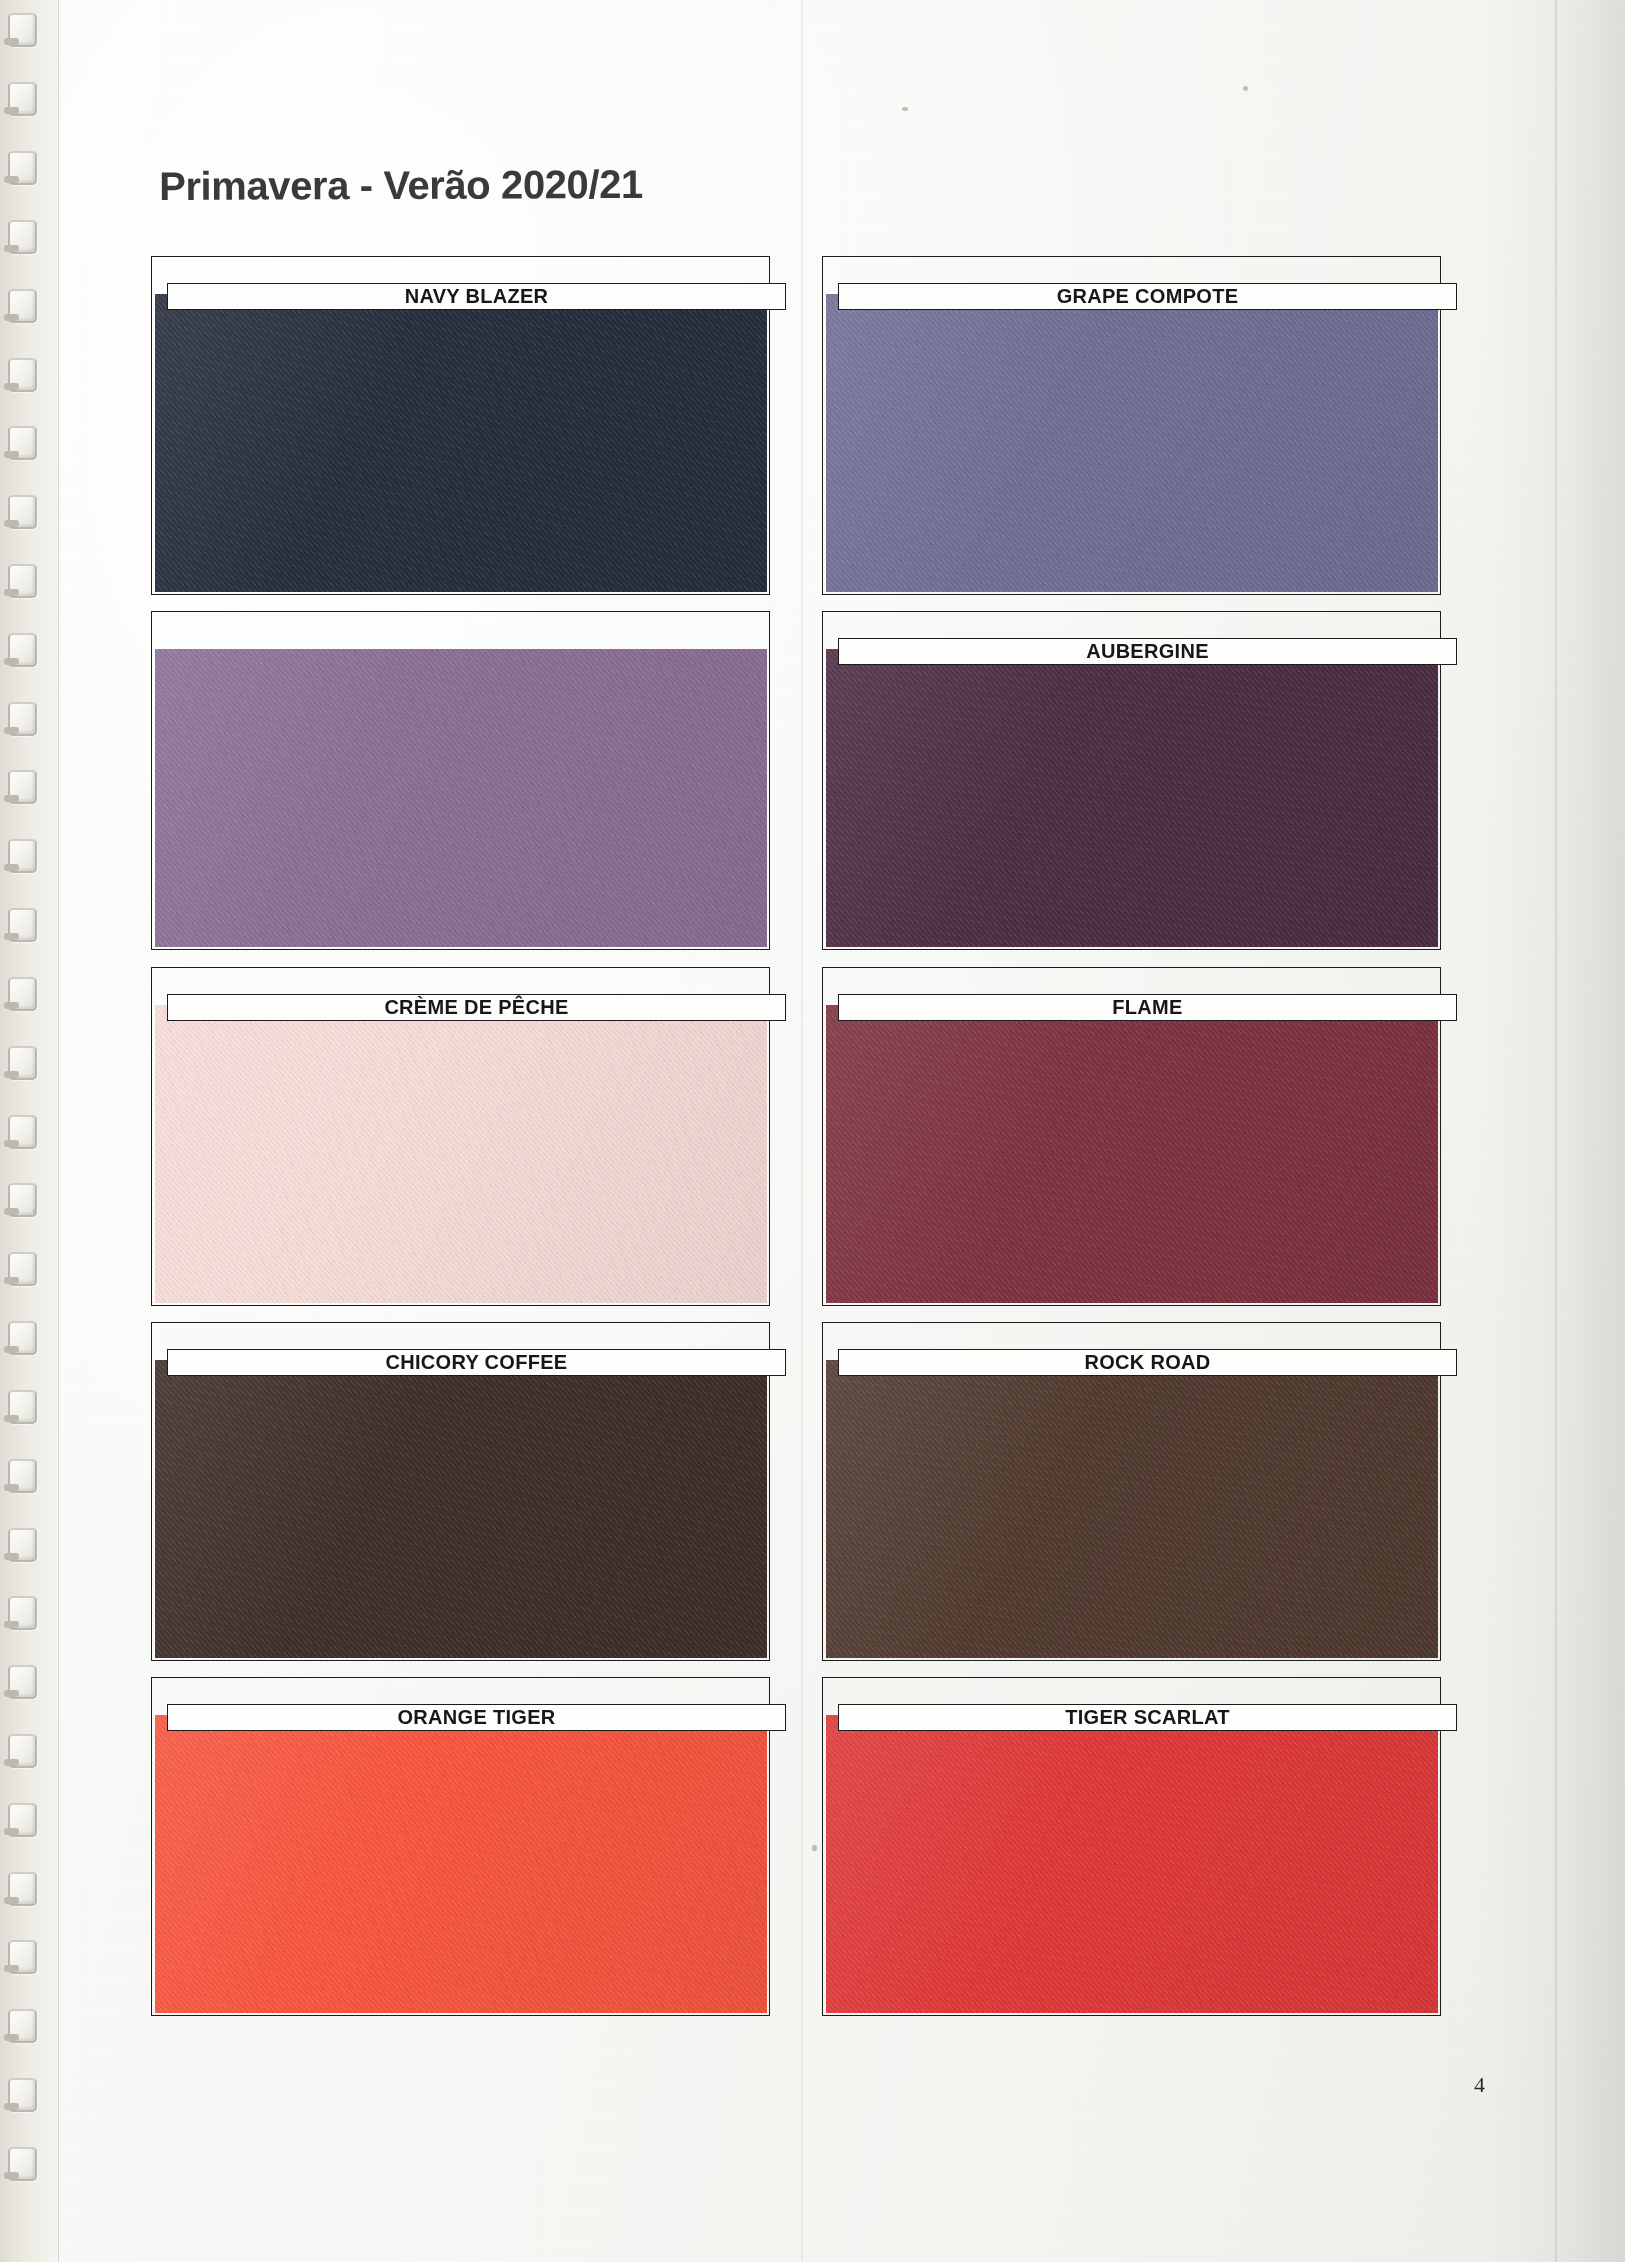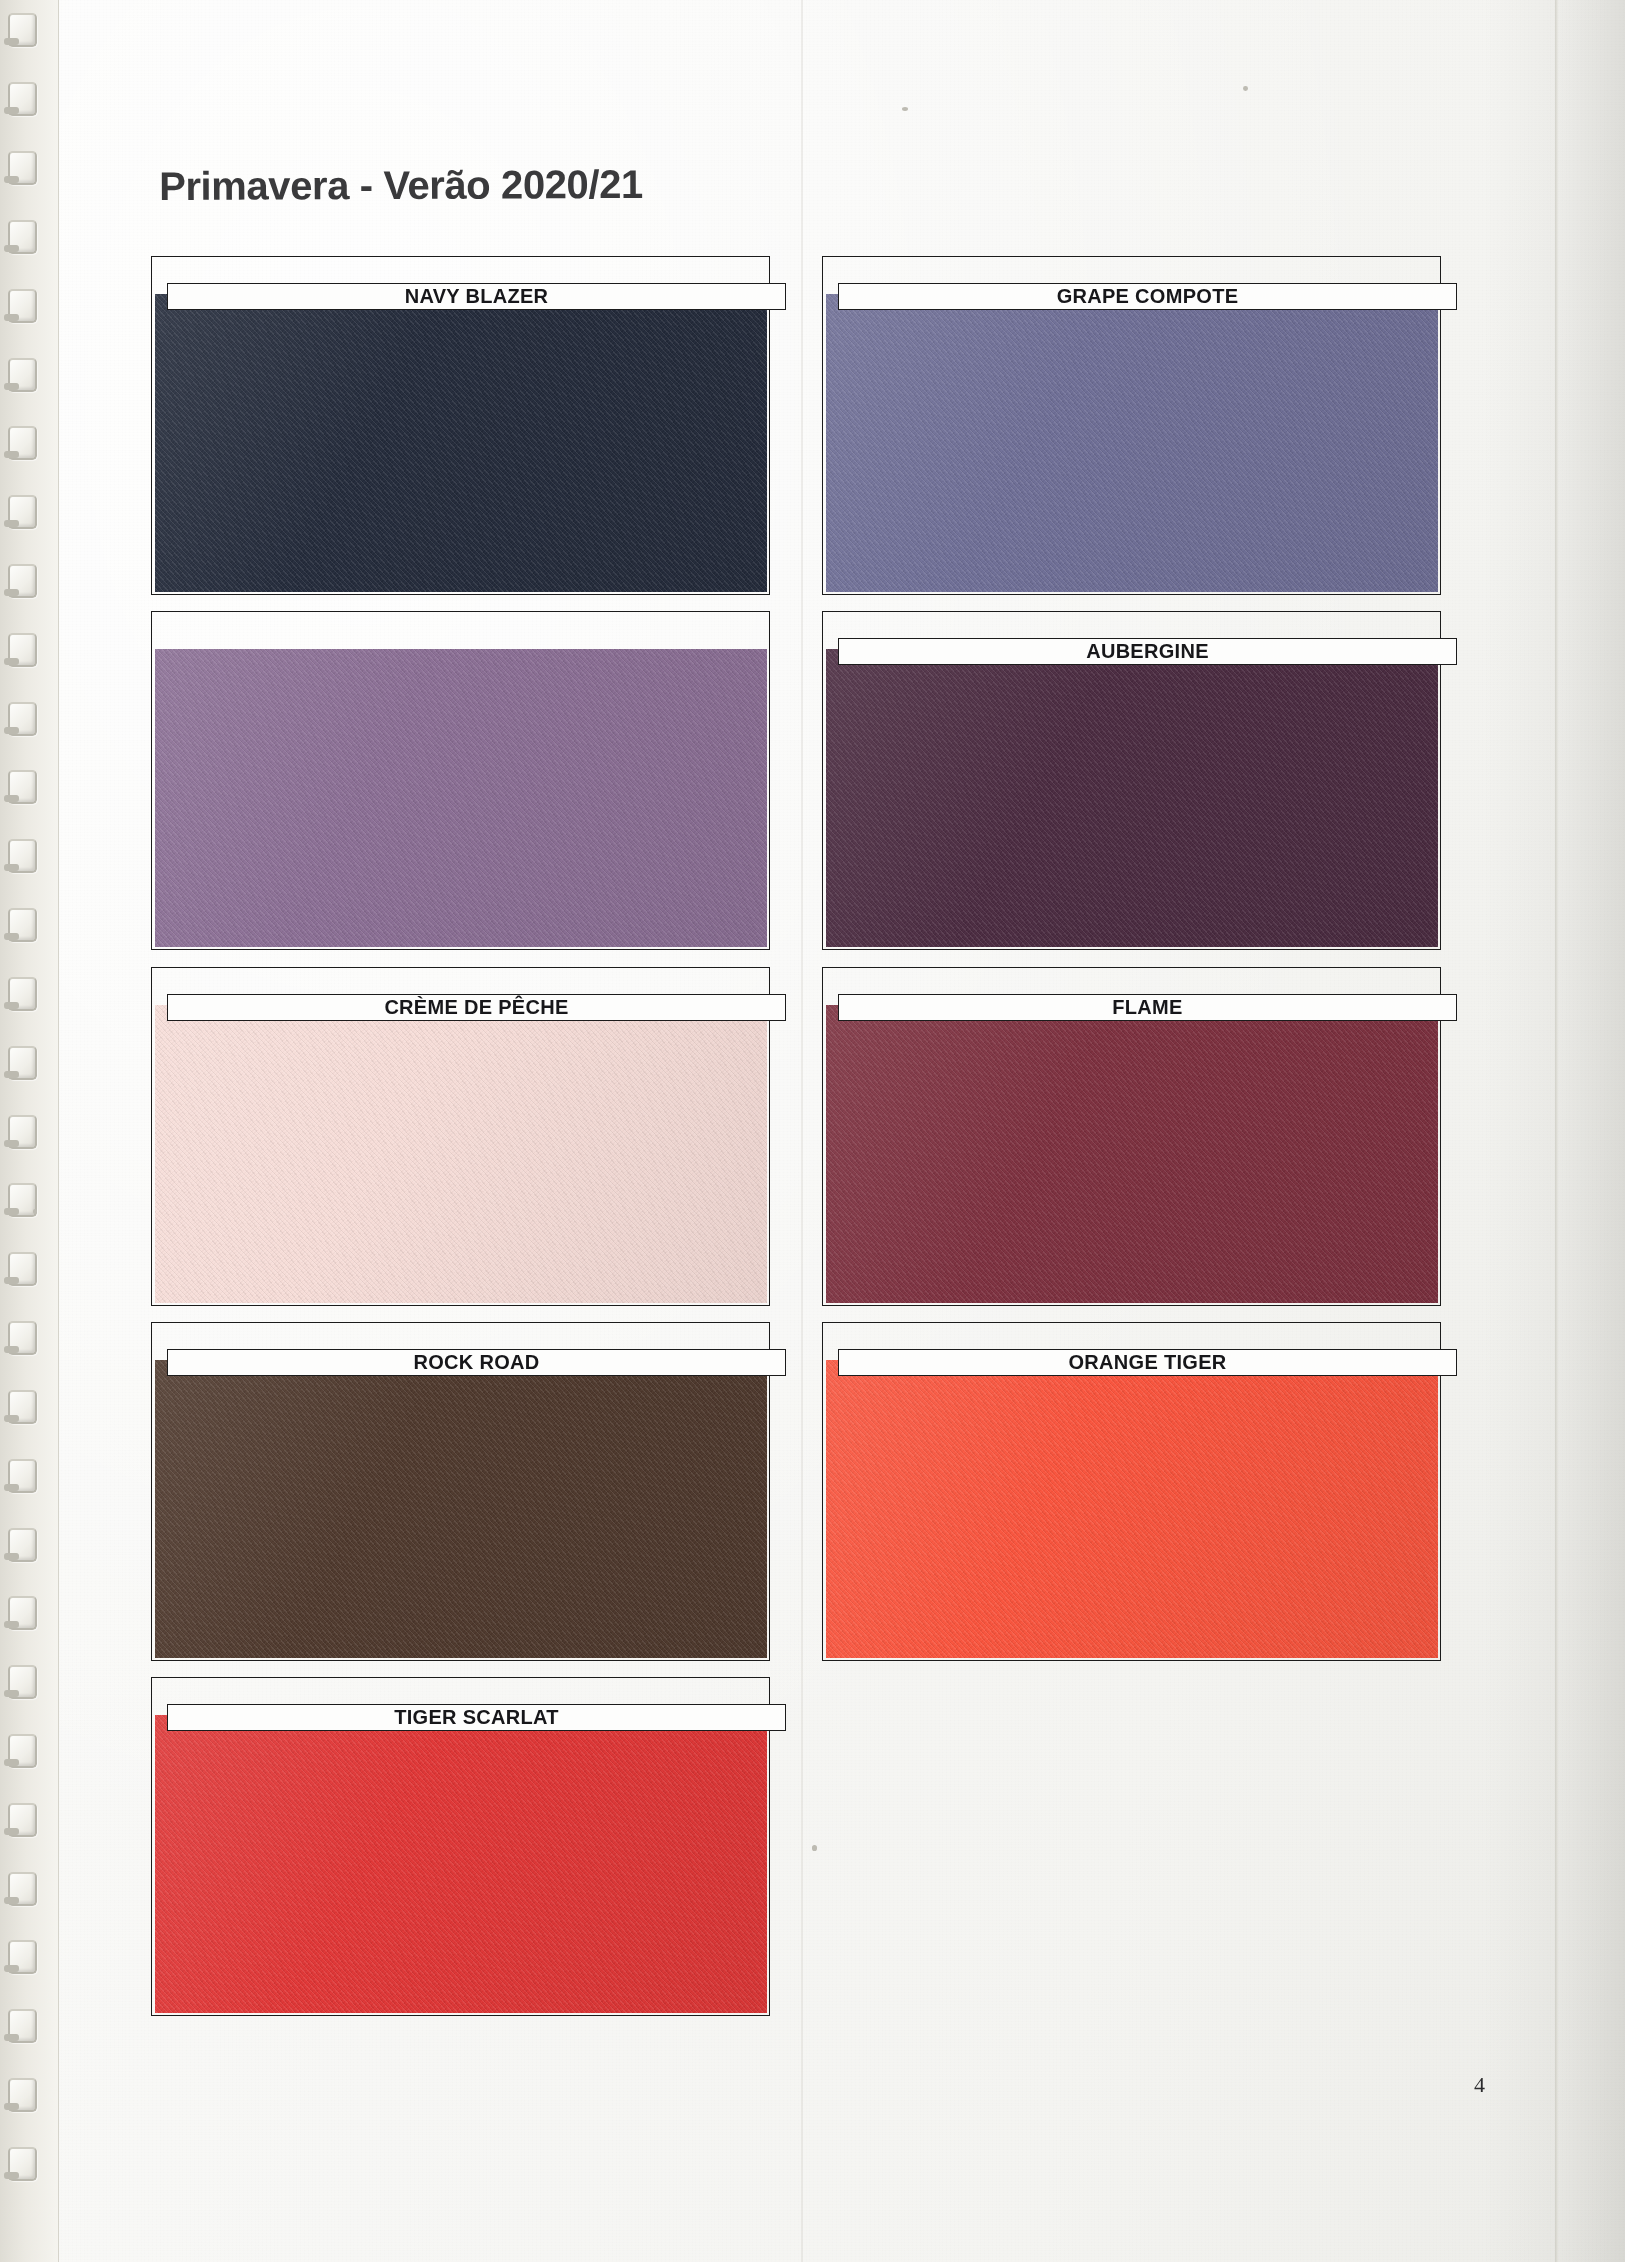--- a/index.html
+++ b/index.html
@@ -318,20 +318,29 @@
       <div class="fabric-wrap">
         <div class="fabric" style="background: rgb(124, 47, 62); transform: rotate(0.2deg) translateY(1.9px);"></div>
       </div>
       <div class="swatch-label-plate">
         <div class="swatch-label">FLAME</div>
       </div>
     </div>
     <div class="swatch-card">
       <div class="card-frame"></div>
       <div class="fabric-wrap">
+        <div class="fabric" style="background: rgb(59, 44, 38); transform: rotate(-0.25deg) translateY(-1.9px);"></div>
+      </div>
+      <div class="swatch-label-plate">
+        <div class="swatch-label">CHICORY COFFEE</div>
+      </div>
+    </div>
+    <div class="swatch-card">
+      <div class="card-frame"></div>
+      <div class="fabric-wrap">
         <div class="fabric" style="background: rgb(78, 56, 44); transform: rotate(0.35deg) translateY(1px);"></div>
       </div>
       <div class="swatch-label-plate">
         <div class="swatch-label">ROCK ROAD</div>
       </div>
     </div>
     <div class="swatch-card">
       <div class="card-frame"></div>
       <div class="fabric-wrap">
         <div class="fabric" style="background: rgb(249, 83, 60); transform: rotate(-0.3deg) translateY(0px);"></div>

